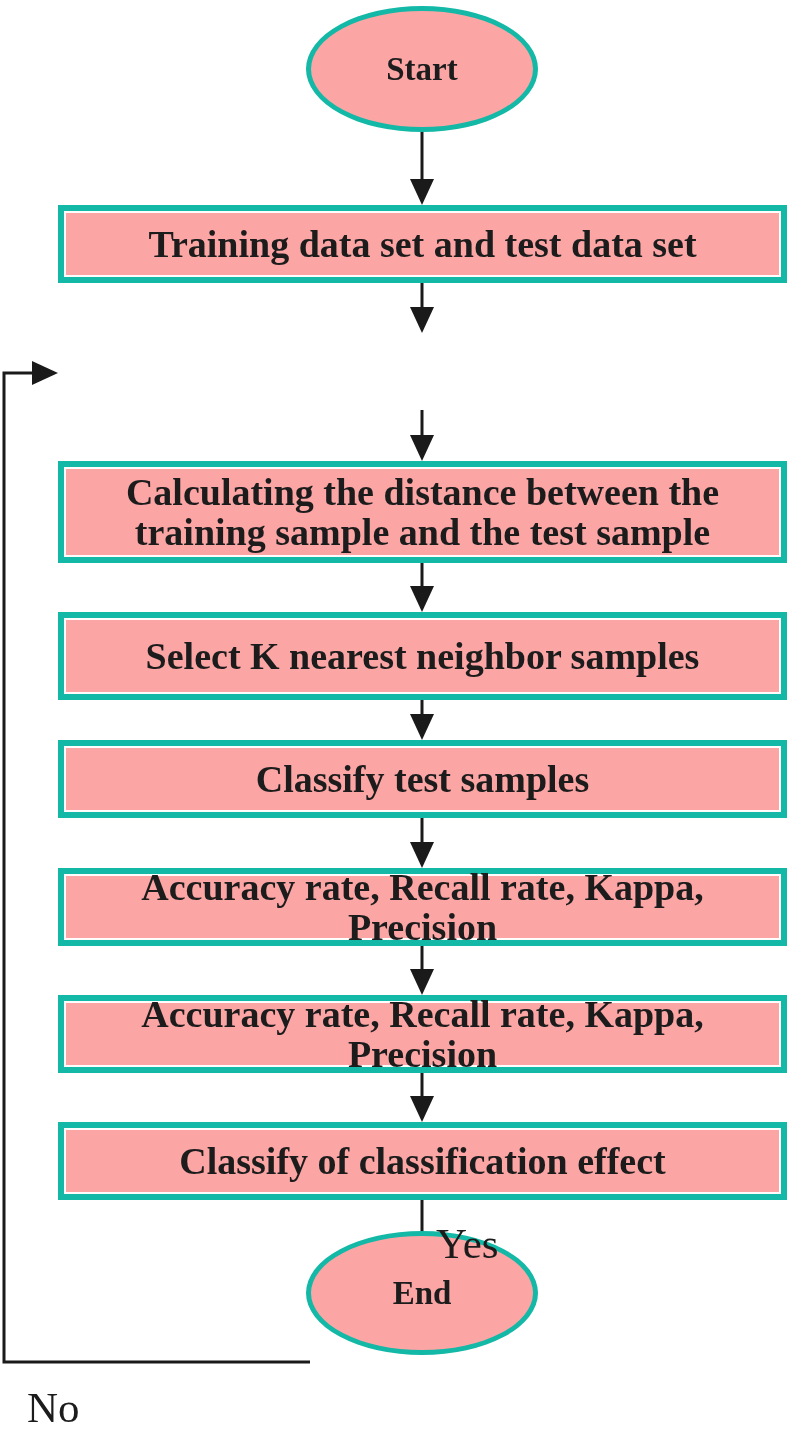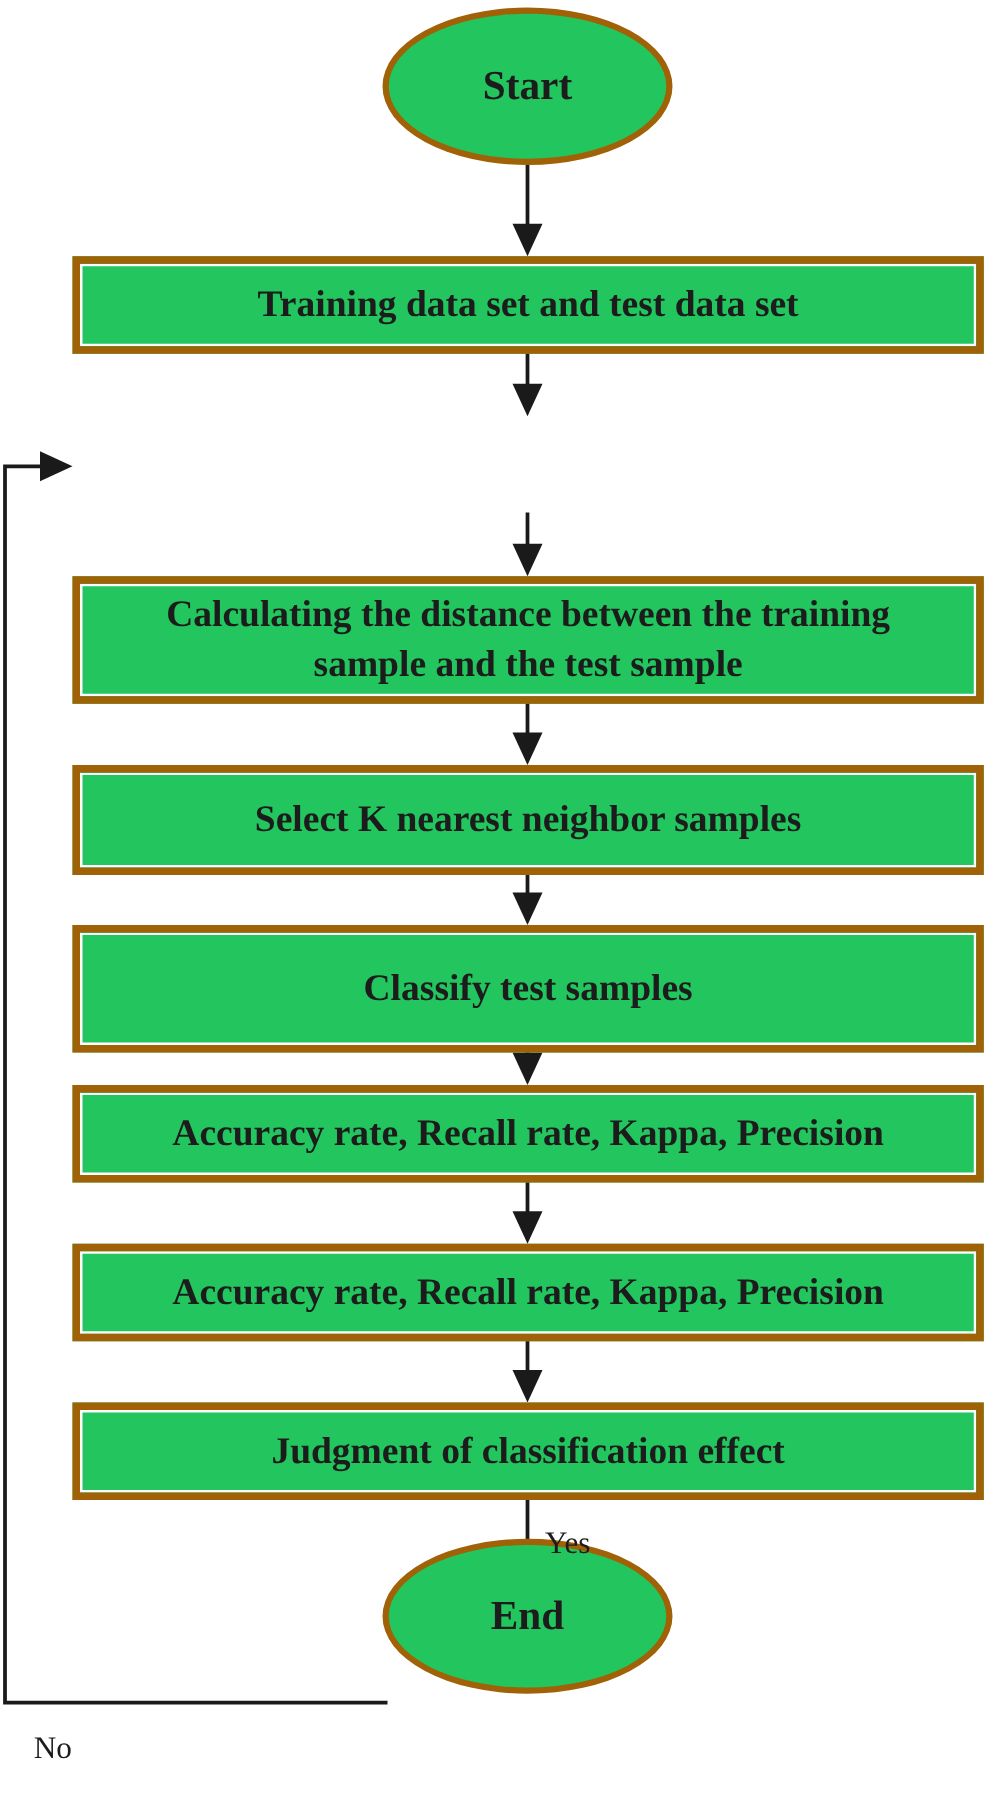--- a/index.html
+++ b/index.html
@@ -17,60 +17,60 @@
   }
   .connectors {
     position: absolute;
     left: 0;
     top: 0;
     z-index: 1;
   }
   .node {
     position: absolute;
     box-sizing: border-box;
-    background: #22c55e;
-    border: 6px solid #a16207;
+    background: #fca5a5;
+    border: 6px solid #14b8a6;
     box-shadow: inset 0 0 0 2px #fdfdfd;
     display: flex;
     align-items: center;
     justify-content: center;
     text-align: center;
     color: #1c1c1c;
     font-weight: bold;
     z-index: 2;
   }
   .terminator {
     left: 306px;
     width: 232px;
     border-radius: 50%;
     border-width: 5px;
     font-size: 33px;
     box-shadow: none;
   }
   .process {
     left: 58px;
     width: 729px;
-    font-size: 30px;
+    font-size: 38px;
     line-height: 40px;
     padding: 12px 36px;
   }
   #node-start      { top: 6px;    height: 126px; }
   #node-training   { top: 205px;  height: 78px;  }
   #node-update-k   { top: 333px;  height: 79px;  }
   #node-distance   { top: 461px;  height: 102px; }
   #node-select-k   { top: 612px;  height: 88px;  }
-  #node-classify   { top: 740px;  height: 102px;  }
+  #node-classify   { top: 740px;  height: 78px;  }
   #node-metrics-1  { top: 868px;  height: 78px;  }
   #node-metrics-2  { top: 995px;  height: 78px;  }
   #node-judgment   { top: 1122px; height: 78px;  }
   #node-end        { top: 1231px; height: 124px; }
   .edge-label {
     position: absolute;
     color: #1c1c1c;
-    font-size: 25px;
+    font-size: 43px;
     line-height: 1;
     z-index: 3;
     white-space: nowrap;
   }
   #label-yes { left: 436px; top: 1222px; }
   #label-no  { left: 27px;  top: 1386px; }
 </style>
 </head>
 <body>
 
@@ -144,21 +144,21 @@
 
   <div class="node process" id="node-metrics-1">
     <span>Accuracy rate, Recall rate, Kappa, Precision</span>
   </div>
 
   <div class="node process" id="node-metrics-2">
     <span>Accuracy rate, Recall rate, Kappa, Precision</span>
   </div>
 
   <div class="node process" id="node-judgment">
-    <span>Judgment of classification effect</span>
+    <span>Classify of classification effect</span>
   </div>
 
   <div class="node terminator" id="node-end">
     <span>End</span>
   </div>
 
   <span class="edge-label" id="label-yes">Yes</span>
   <span class="edge-label" id="label-no">No</span>
 
 </div>

